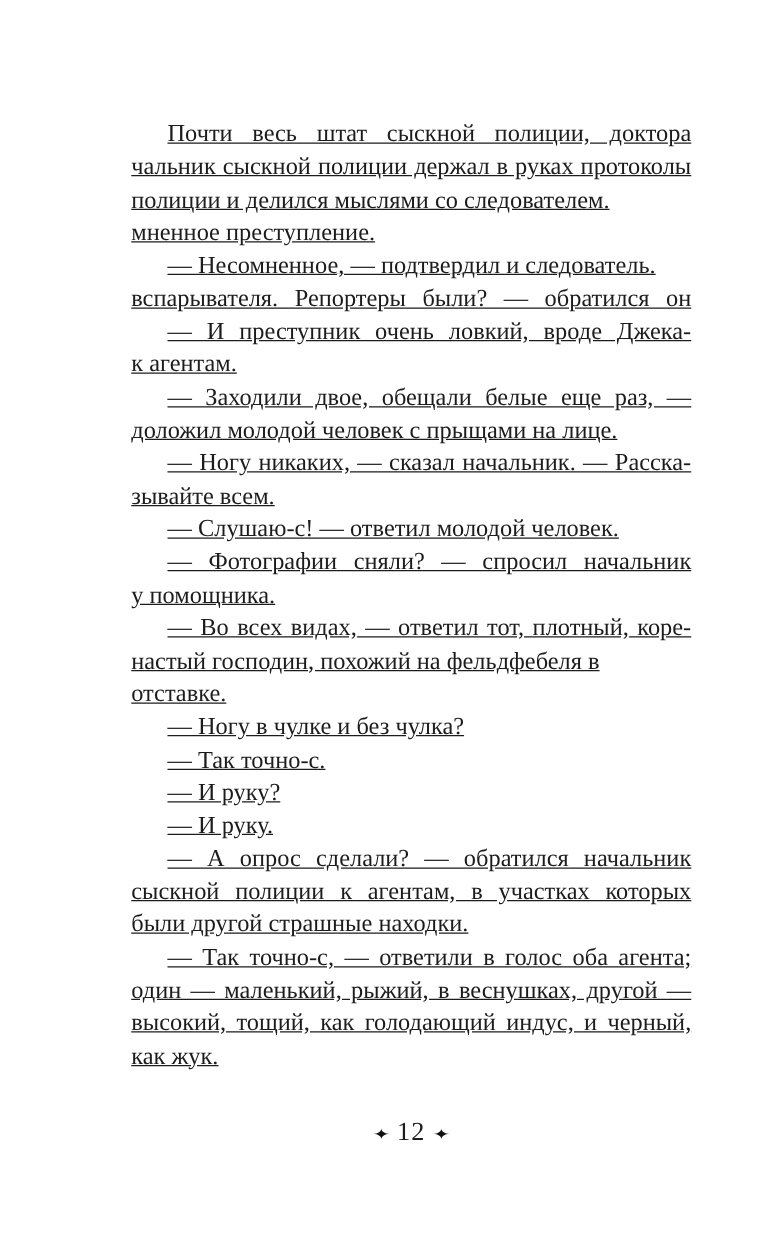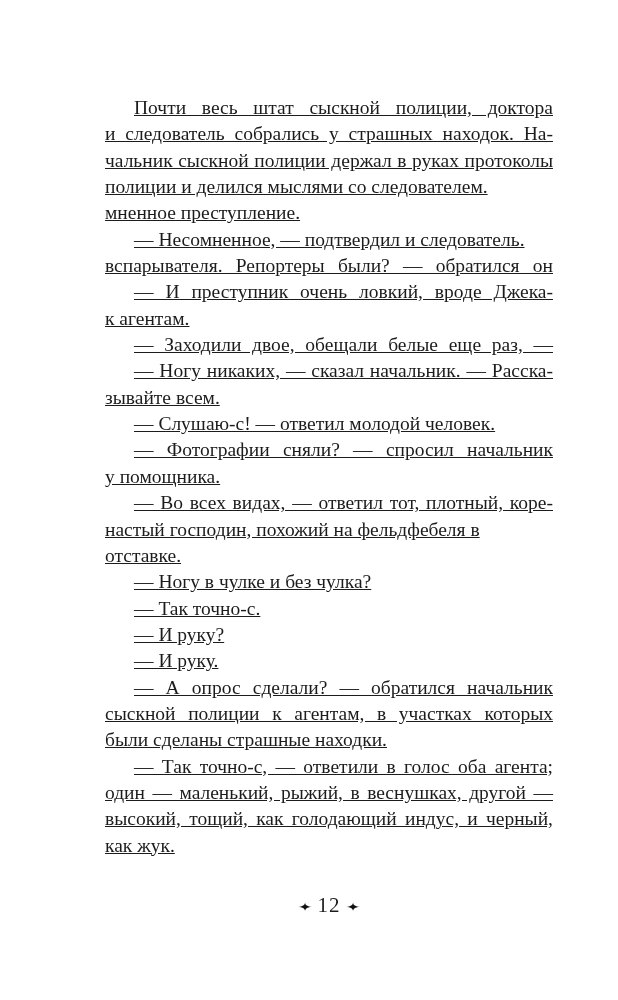--- a/index.html
+++ b/index.html
@@ -65,37 +65,37 @@
   .ornament.right { margin-left: 7px; }
 </style>
 </head>
 <body>
 
 <div class="page">
 
   <div class="text-block">
       <div class="paragraph">
         <div class="line indent fill">Почти весь штат сыскной полиции, доктора</div>
-        <div class="line fill">и следователь собрались у страшных находок. На-</div>
         <div class="line fill">чальник сыскной полиции держал в руках протоколы</div>
         <div class="line">полиции и делился мыслями со следователем.</div>
       </div>
       <div class="paragraph">
         <div class="line">мненное преступление.</div>
       </div>
       <div class="paragraph">
         <div class="line indent">— Несомненное, — подтвердил и следователь.</div>
       </div>
       <div class="paragraph">
         <div class="line fill">вспарывателя. Репортеры были? — обратился он</div>
         <div class="line indent fill">— И преступник очень ловкий, вроде Джека-</div>
         <div class="line">к агентам.</div>
       </div>
       <div class="paragraph">
         <div class="line indent fill">— Заходили двое, обещали белые еще раз, —</div>
+        <div class="line">доложил молодой человек с прыщами на лице.</div>
       </div>
       <div class="paragraph">
         <div class="line indent fill">— Ногу никаких, — сказал начальник. — Расска-</div>
         <div class="line">зывайте всем.</div>
       </div>
       <div class="paragraph">
         <div class="line indent">— Слушаю-с! — ответил молодой человек.</div>
       </div>
       <div class="paragraph">
         <div class="line indent fill">— Фотографии сняли? — спросил начальник</div>
@@ -113,21 +113,21 @@
       </div>
       <div class="paragraph">
         <div class="line indent">— И руку?</div>
       </div>
       <div class="paragraph">
         <div class="line indent">— И руку.</div>
       </div>
       <div class="paragraph">
         <div class="line indent fill">— А опрос сделали? — обратился начальник</div>
         <div class="line fill">сыскной полиции к агентам, в участках которых</div>
-        <div class="line">были сделаны страшные находки.</div>
+        <div class="line">были другой страшные находки.</div>
       </div>
       <div class="paragraph">
         <div class="line indent fill">— Так точно-с, — ответили в голос оба агента;</div>
         <div class="line fill">один — маленький, рыжий, в веснушках, другой —</div>
         <div class="line fill">высокий, тощий, как голодающий индус, и черный,</div>
         <div class="line">как жук.</div>
       </div>
     </div>
 
   <div class="footer">

